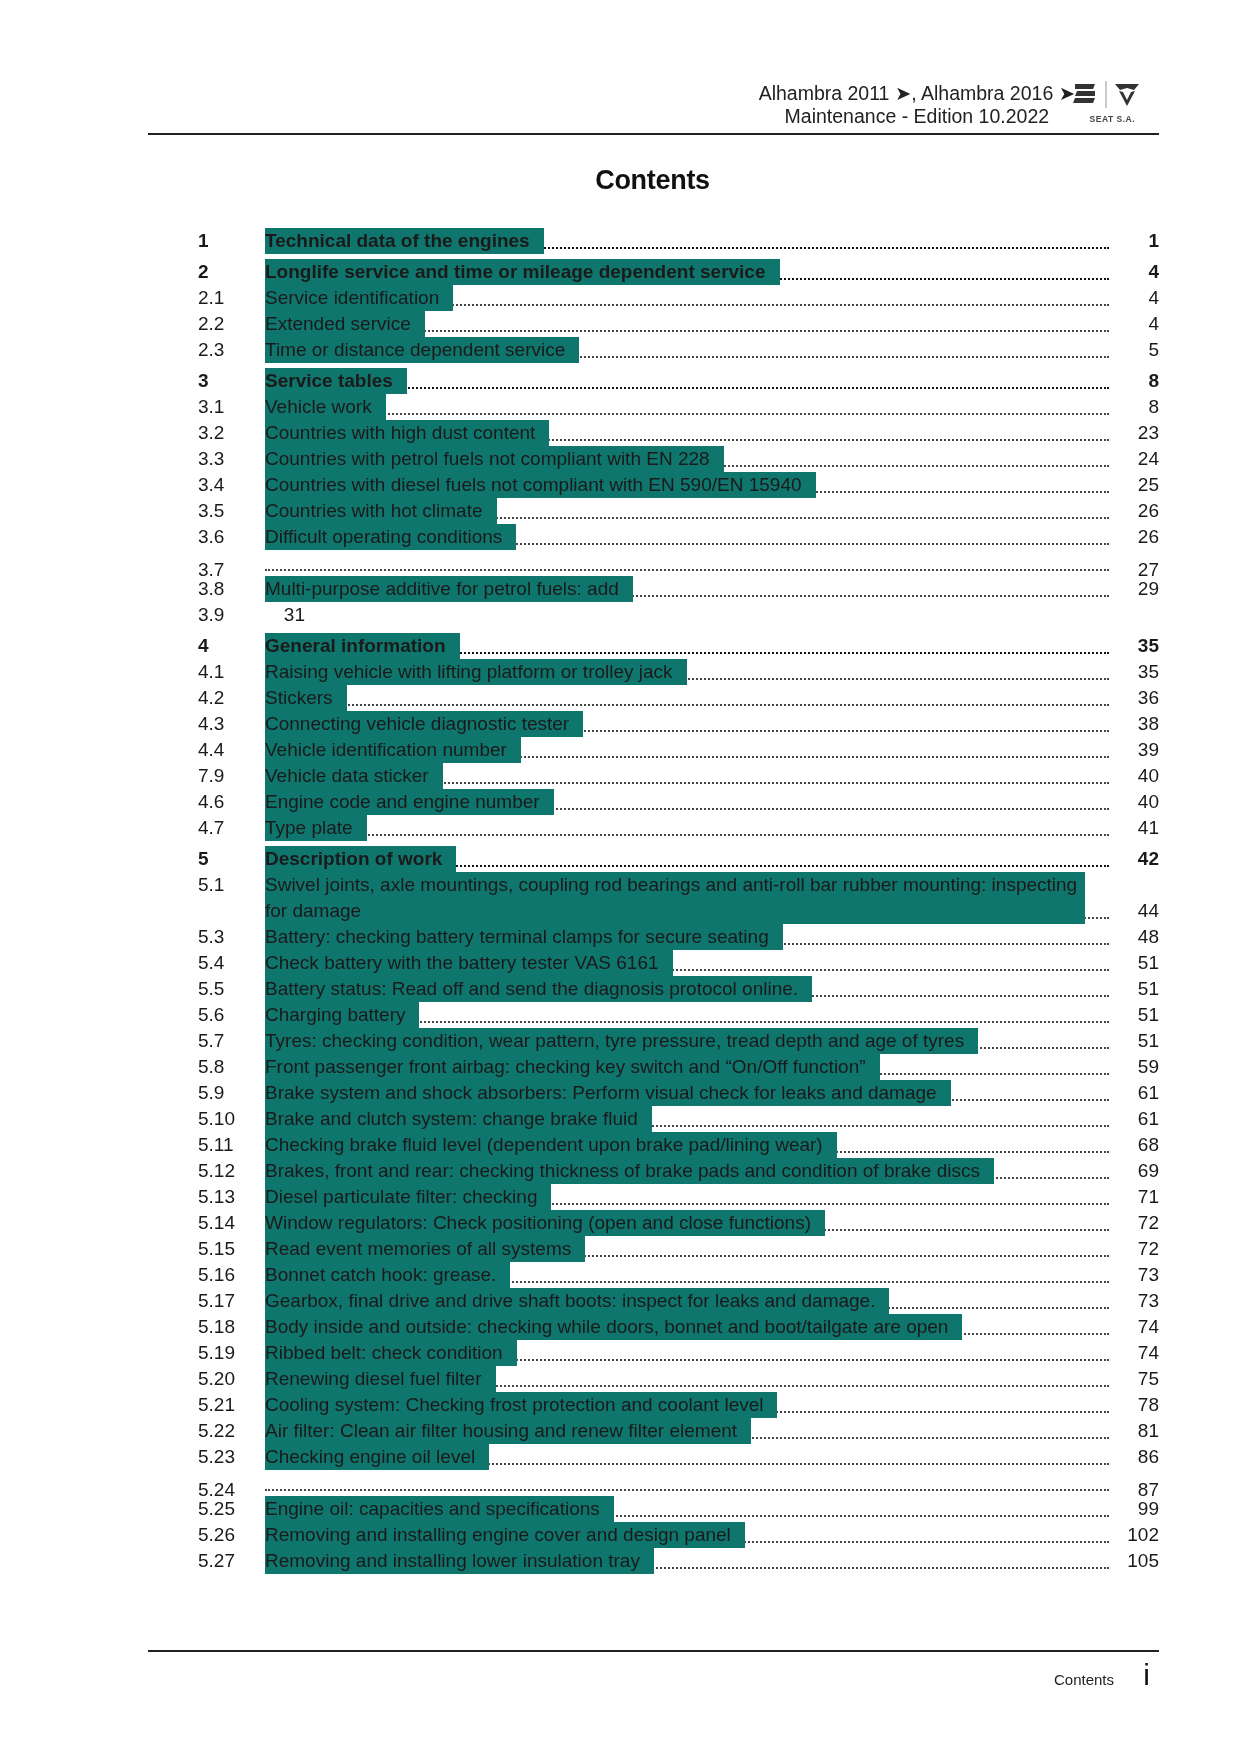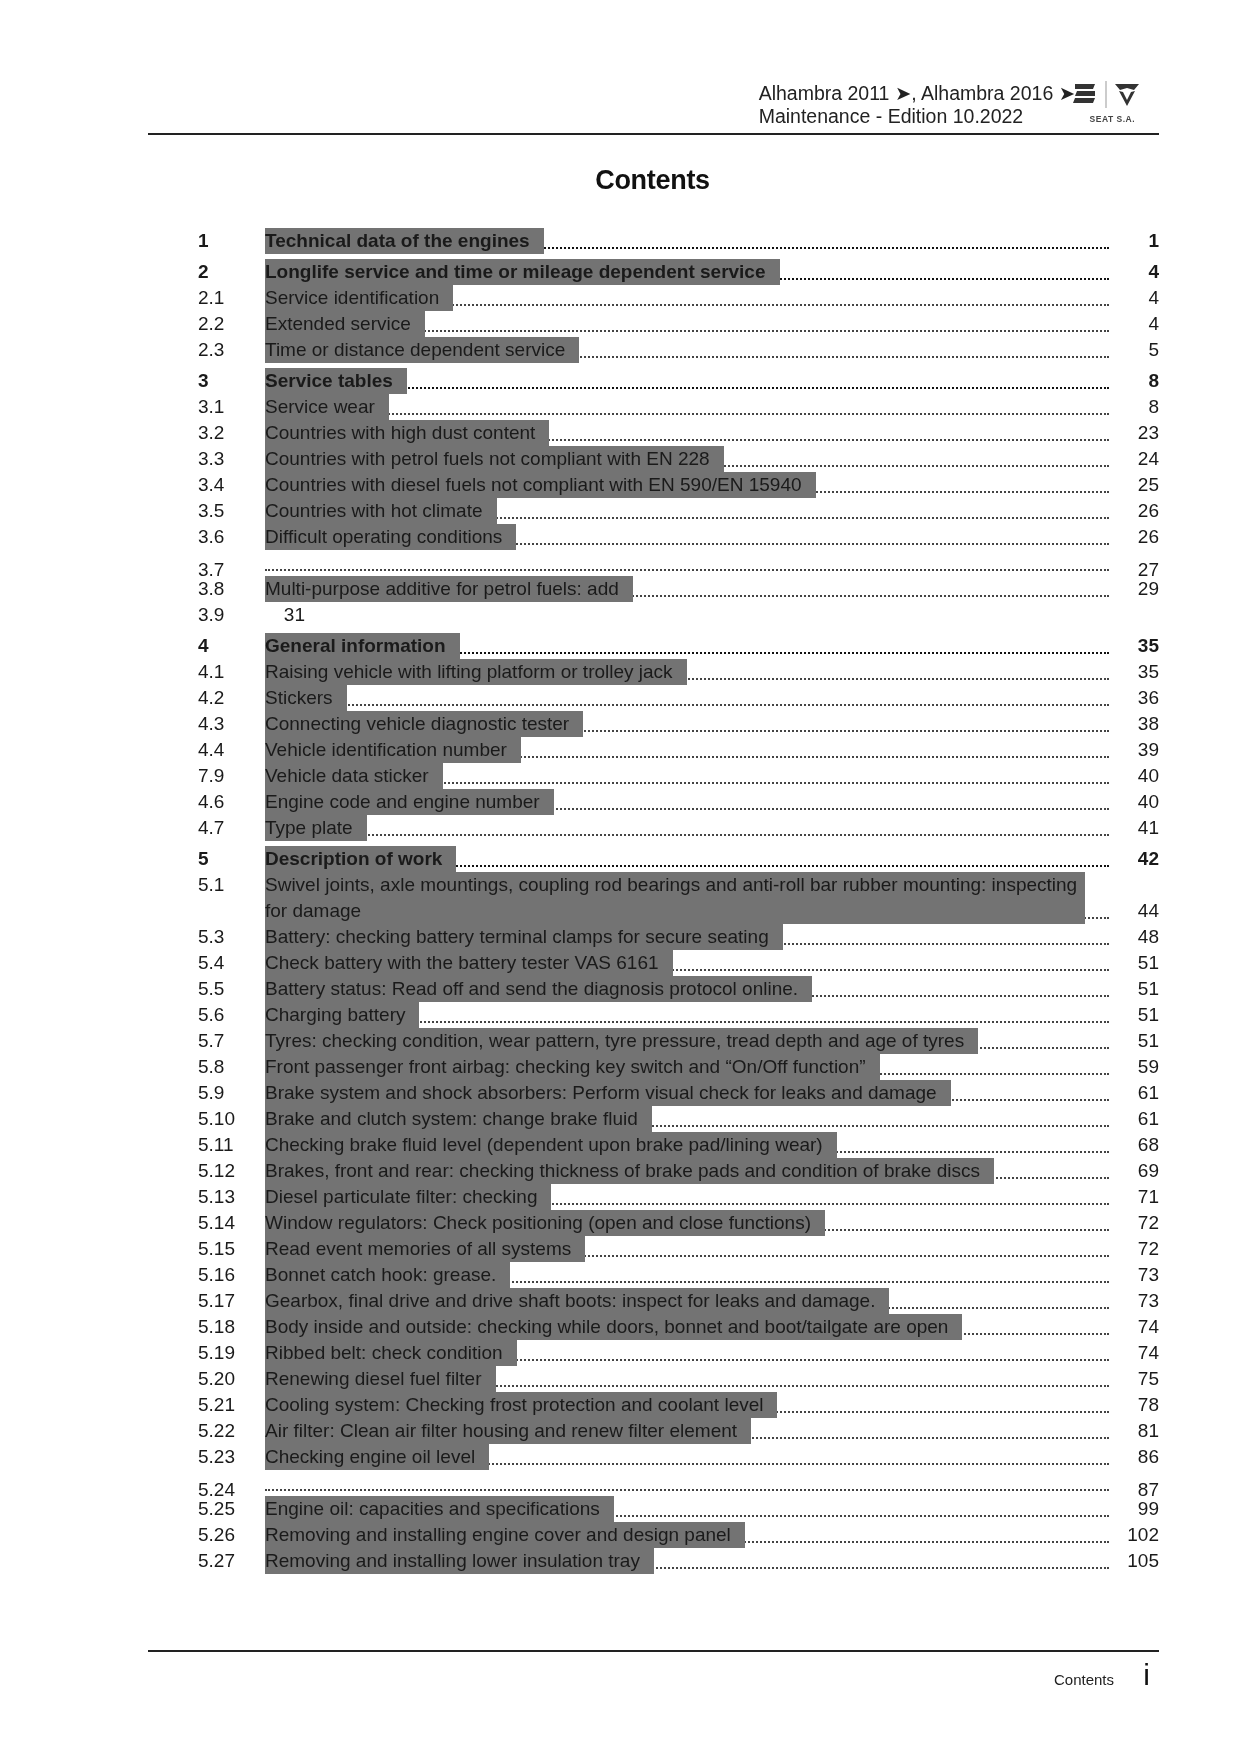--- a/index.html
+++ b/index.html
@@ -1,35 +1,35 @@
 <!DOCTYPE html>
 <html><head>
 <meta charset="utf-8">
 <style>
   html, body { margin: 0; padding: 0; background: #ffffff; }
   body { width: 1240px; height: 1753px; position: relative; overflow: hidden;
          font-family: "Liberation Sans", sans-serif; color: #1a1a1a; }
 
   .header { position: absolute; left: 148px; right: 81px; top: 78px; height: 56px; }
-  .header-text { position: absolute; right: 84px; top: 4px; text-align: left; font-size: 19.5px; line-height: 23px; color: #222; margin-left: 41px; }
+  .header-text { position: absolute; right: 84px; top: 4px; text-align: center; font-size: 19.5px; line-height: 23px; color: #222; margin-left: 41px; }
   .logo { position: absolute; right: 16px; top: 0px; width: 74px; height: 52px; }
   .logo-sub { position: absolute; right: 8px; top: 36px; font-size: 8.5px; letter-spacing: 0.5px; color: #444; font-weight: bold; }
   .header-rule { position: absolute; left: 148px; right: 81px; top: 133px; height: 2px; background: #222; }
 
   .title { position: absolute; left: 0; right: 0; top: 165px; text-align: center; font-size: 27px; font-weight: 600; letter-spacing: -0.3px; color: #111; padding-left: 65px; }
 
   .toc { position: absolute; left: 198px; width: 961px; top: 228px; }
   .toc-row { position: relative; display: flex; align-items: baseline; font-size: 19px; line-height: 26px; height: 26px; }
   .toc-row.chapter { font-weight: 600; margin-top: 5px; }
   .toc-row.first { margin-top: 0; }
   .toc-row.tall { height: 52px; }
   .num { width: 67px; flex: 0 0 67px; }
   .label-wrap { flex: 1 1 auto; display: flex; align-items: flex-end; overflow: hidden; position: relative; height: 100%; }
   .toc-row.tall .label-wrap { align-items: flex-end; }
-  .label { white-space: nowrap; padding-right: 14px; background: #737373; position: relative; z-index: 1; }
+  .label { white-space: nowrap; padding-right: 14px; background: #0f766e; position: relative; z-index: 1; }
   .toc-row.tall .label { white-space: normal; width: 820px; line-height: 26px; padding-right: 0; }
   .dots { position: absolute; left: 0; right: 10px; bottom: 5px; border-bottom: 2px dotted #444; height: 0; }
   .toc-row.chapter .dots { border-bottom: 2.5px dotted #111; }
   .page { width: 40px; flex: 0 0 40px; text-align: right; background: #fff; position: relative; z-index: 1; }
   .toc-row.tall .num, .toc-row.tall .page { align-self: flex-start; }
   .toc-row.tall .page { align-self: flex-end; }
   .toc-row.tall .num { padding-top: 0; }
 
   .footer-rule { position: absolute; left: 148px; right: 81px; top: 1650px; height: 2px; background: #222; }
   .footer-label { position: absolute; right: 126px; top: 1671px; font-size: 15px; color: #222; }
@@ -109,21 +109,21 @@
       <span class="label-wrap">
         <span class="dots"></span>
         <span class="label">Service tables</span>
       </span>
       <span class="page">8</span>
     </div>
     <div class="toc-row section">
       <span class="num">3.1</span>
       <span class="label-wrap">
         <span class="dots"></span>
-        <span class="label">Service wear</span>
+        <span class="label">Vehicle work</span>
       </span>
       <span class="page">8</span>
     </div>
     <div class="toc-row section">
       <span class="num">3.2</span>
       <span class="label-wrap">
         <span class="dots"></span>
         <span class="label">Countries with high dust content</span>
       </span>
       <span class="page">23</span>

